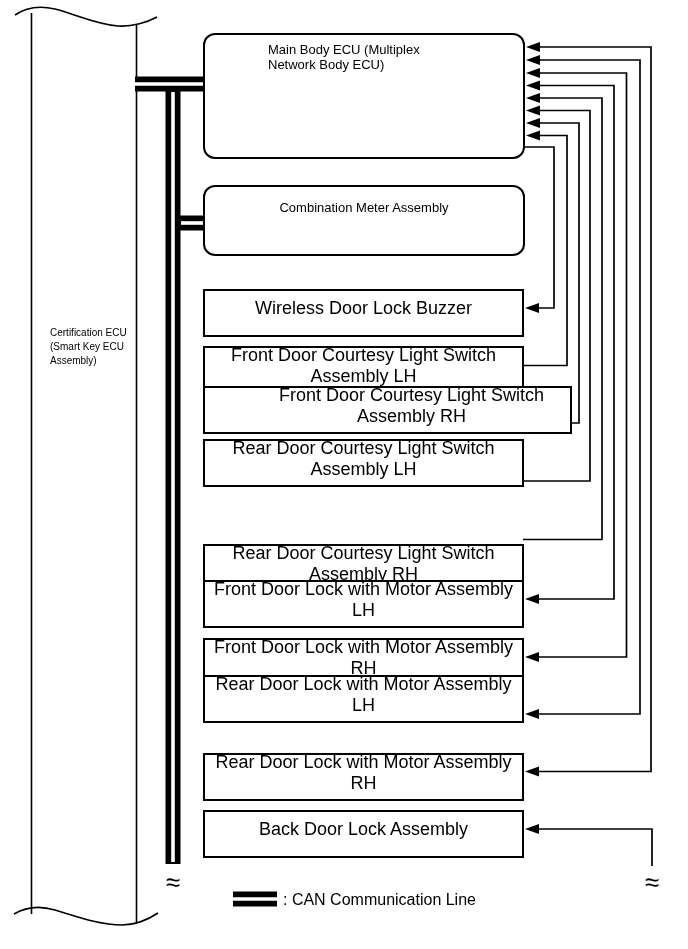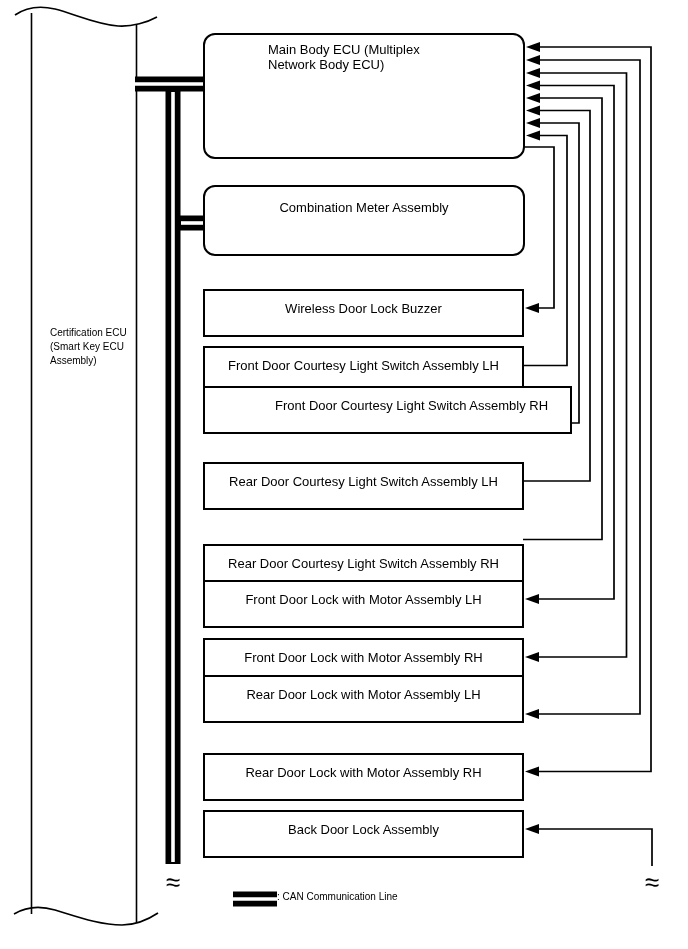--- a/index.html
+++ b/index.html
@@ -10,27 +10,27 @@
   #wires{position:absolute;left:0;top:0;z-index:1;}
   .rbox{
     position:absolute;left:203px;width:318px;height:122px;
     border:2px solid #000;border-radius:12px;background:#fff;z-index:2;
     font-size:13px;line-height:14.5px;
   }
   .rbox .lbl{position:absolute;}
   .sbox{
     position:absolute;left:203px;width:317px;height:35px;border:2px solid #000;
     background:#fff;z-index:2;display:flex;align-items:center;justify-content:center;
-    font-size:13px;padding-bottom:9px;box-sizing:content-box;text-align:center;z-index:2;
+    font-size:18px;padding-bottom:9px;box-sizing:content-box;text-align:center;z-index:2;
   }
   .cert-label{
     position:absolute;left:50px;top:326px;width:84px;font-size:10px;line-height:14.2px;z-index:2;
   }
   .legend-label{
-    position:absolute;left:277px;top:891px;font-size:10px;z-index:2;white-space:nowrap;
+    position:absolute;left:283px;top:891px;font-size:16px;z-index:2;white-space:nowrap;
   }
 </style>
 </head>
 <body>
 
 <div id="stage">
 
   <svg id="wires" width="688" height="949" viewBox="0 0 688 949">
 
     <g stroke="#000" stroke-width="1.6" fill="none">
@@ -107,21 +107,21 @@
 
   <div class="sbox" style="top:289px;">
     <span>Wireless Door Lock Buzzer</span>
   </div>
   <div class="sbox" style="top:346px;">
     <span>Front Door Courtesy Light Switch Assembly LH</span>
   </div>
   <div class="sbox" style="top:386px;padding-left:48px;">
     <span>Front Door Courtesy Light Switch Assembly RH</span>
   </div>
-  <div class="sbox" style="top:462px;">
+  <div class="sbox" style="top:439px;">
     <span>Rear Door Courtesy Light Switch Assembly LH</span>
   </div>
   <div class="sbox" style="top:544px;">
     <span>Rear Door Courtesy Light Switch Assembly RH</span>
   </div>
   <div class="sbox" style="top:580px;">
     <span>Front Door Lock with Motor Assembly LH</span>
   </div>
   <div class="sbox" style="top:638px;">
     <span>Front Door Lock with Motor Assembly RH</span>

